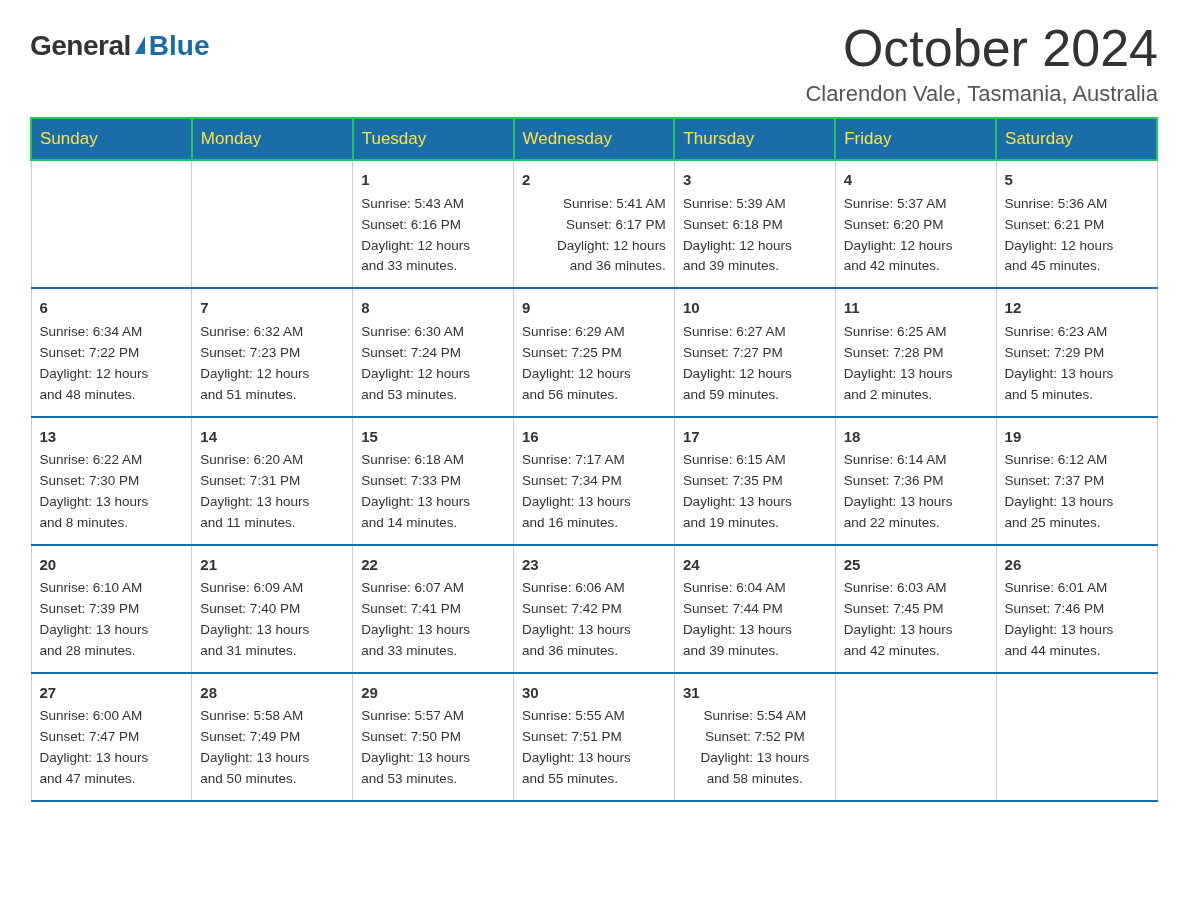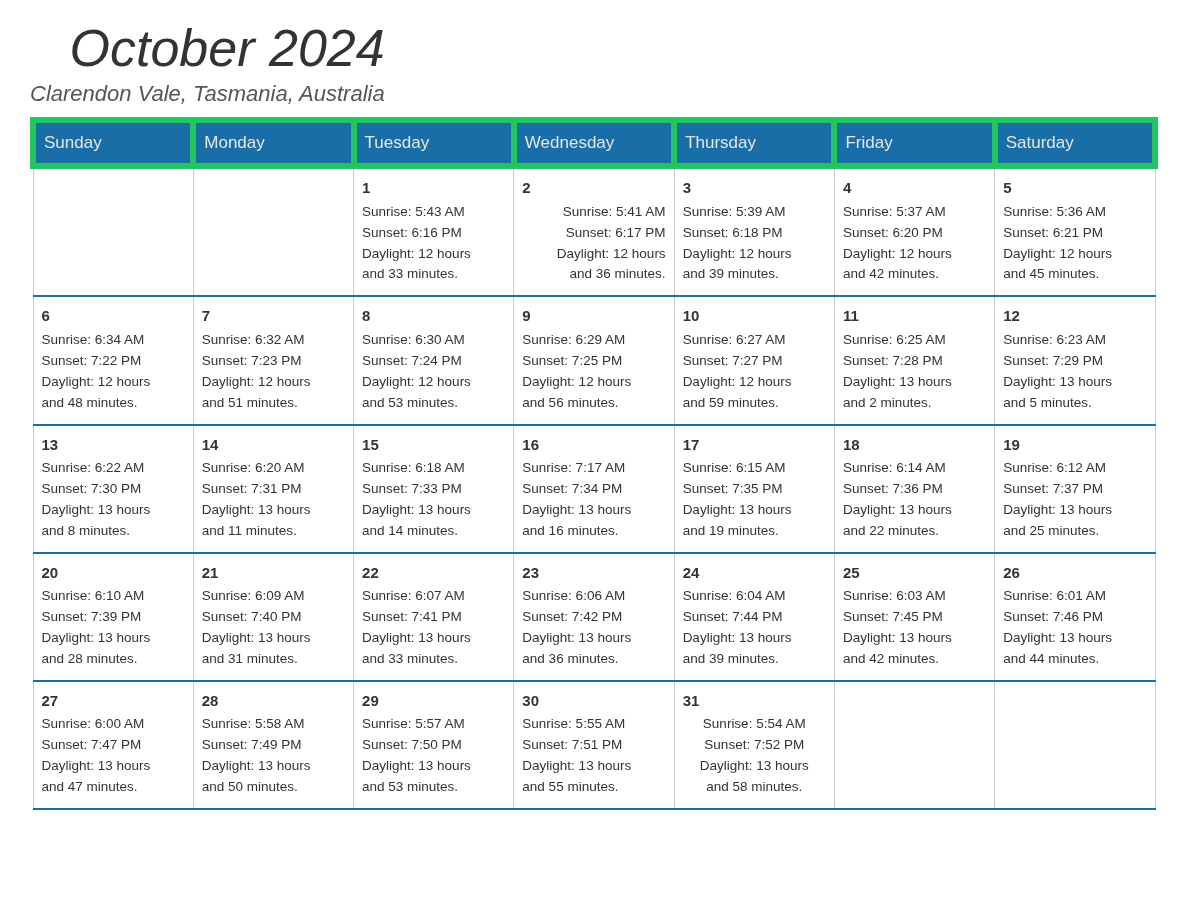--- a/index.html
+++ b/index.html
@@ -43,46 +43,45 @@
       margin-bottom: 2px;
     }
     .logo-blue {
       font-size: 28px;
       font-weight: bold;
       color: #1a6ea8;
       margin-left: 4px;
     }
     .title-section {
       text-align: right;
-      font-style: italic;
     }
     .month-title {
       font-size: 52px;
       font-weight: normal;
       color: #333;
       line-height: 1.1;
     }
     .location {
       font-size: 22px;
       color: #555;
       margin-top: 4px;
     }
     .calendar {
       width: 100%;
       border-collapse: collapse;
       margin-top: 10px;
     }
     .calendar thead th {
       background-color: #1a6ea8;
-      color: #e5e5e5;
+      color: #fde047;
       padding: 10px 8px;
       text-align: left;
       font-size: 17px;
       font-weight: normal;
-      border: 6px solid #22c55e;
+      border: 2px solid #22c55e;
     }
     .calendar tbody td {
       vertical-align: top;
       padding: 8px 8px 10px 8px;
       border: 1px solid #ccc;
       width: 14.285%;
       min-height: 90px;
       font-size: 13.5px;
       line-height: 1.5;
     }
@@ -101,20 +100,27 @@
       line-height: 1.55;
     }
     .empty-cell {
       background: #fff;
     }
   </style>
 </head>
 <body>
 
 <div class="header">
+  <div class="logo">
+    <div class="logo-text">
+      <span class="logo-general">General</span>
+      <div class="logo-triangle"></div>
+      <span class="logo-blue">Blue</span>
+    </div>
+  </div>
   <div class="title-section">
     <div class="month-title">October 2024</div>
     <div class="location">Clarendon Vale, Tasmania, Australia</div>
   </div>
 </div>
 
 <table class="calendar">
   <thead>
     <tr>
     <th>Sunday</th>

